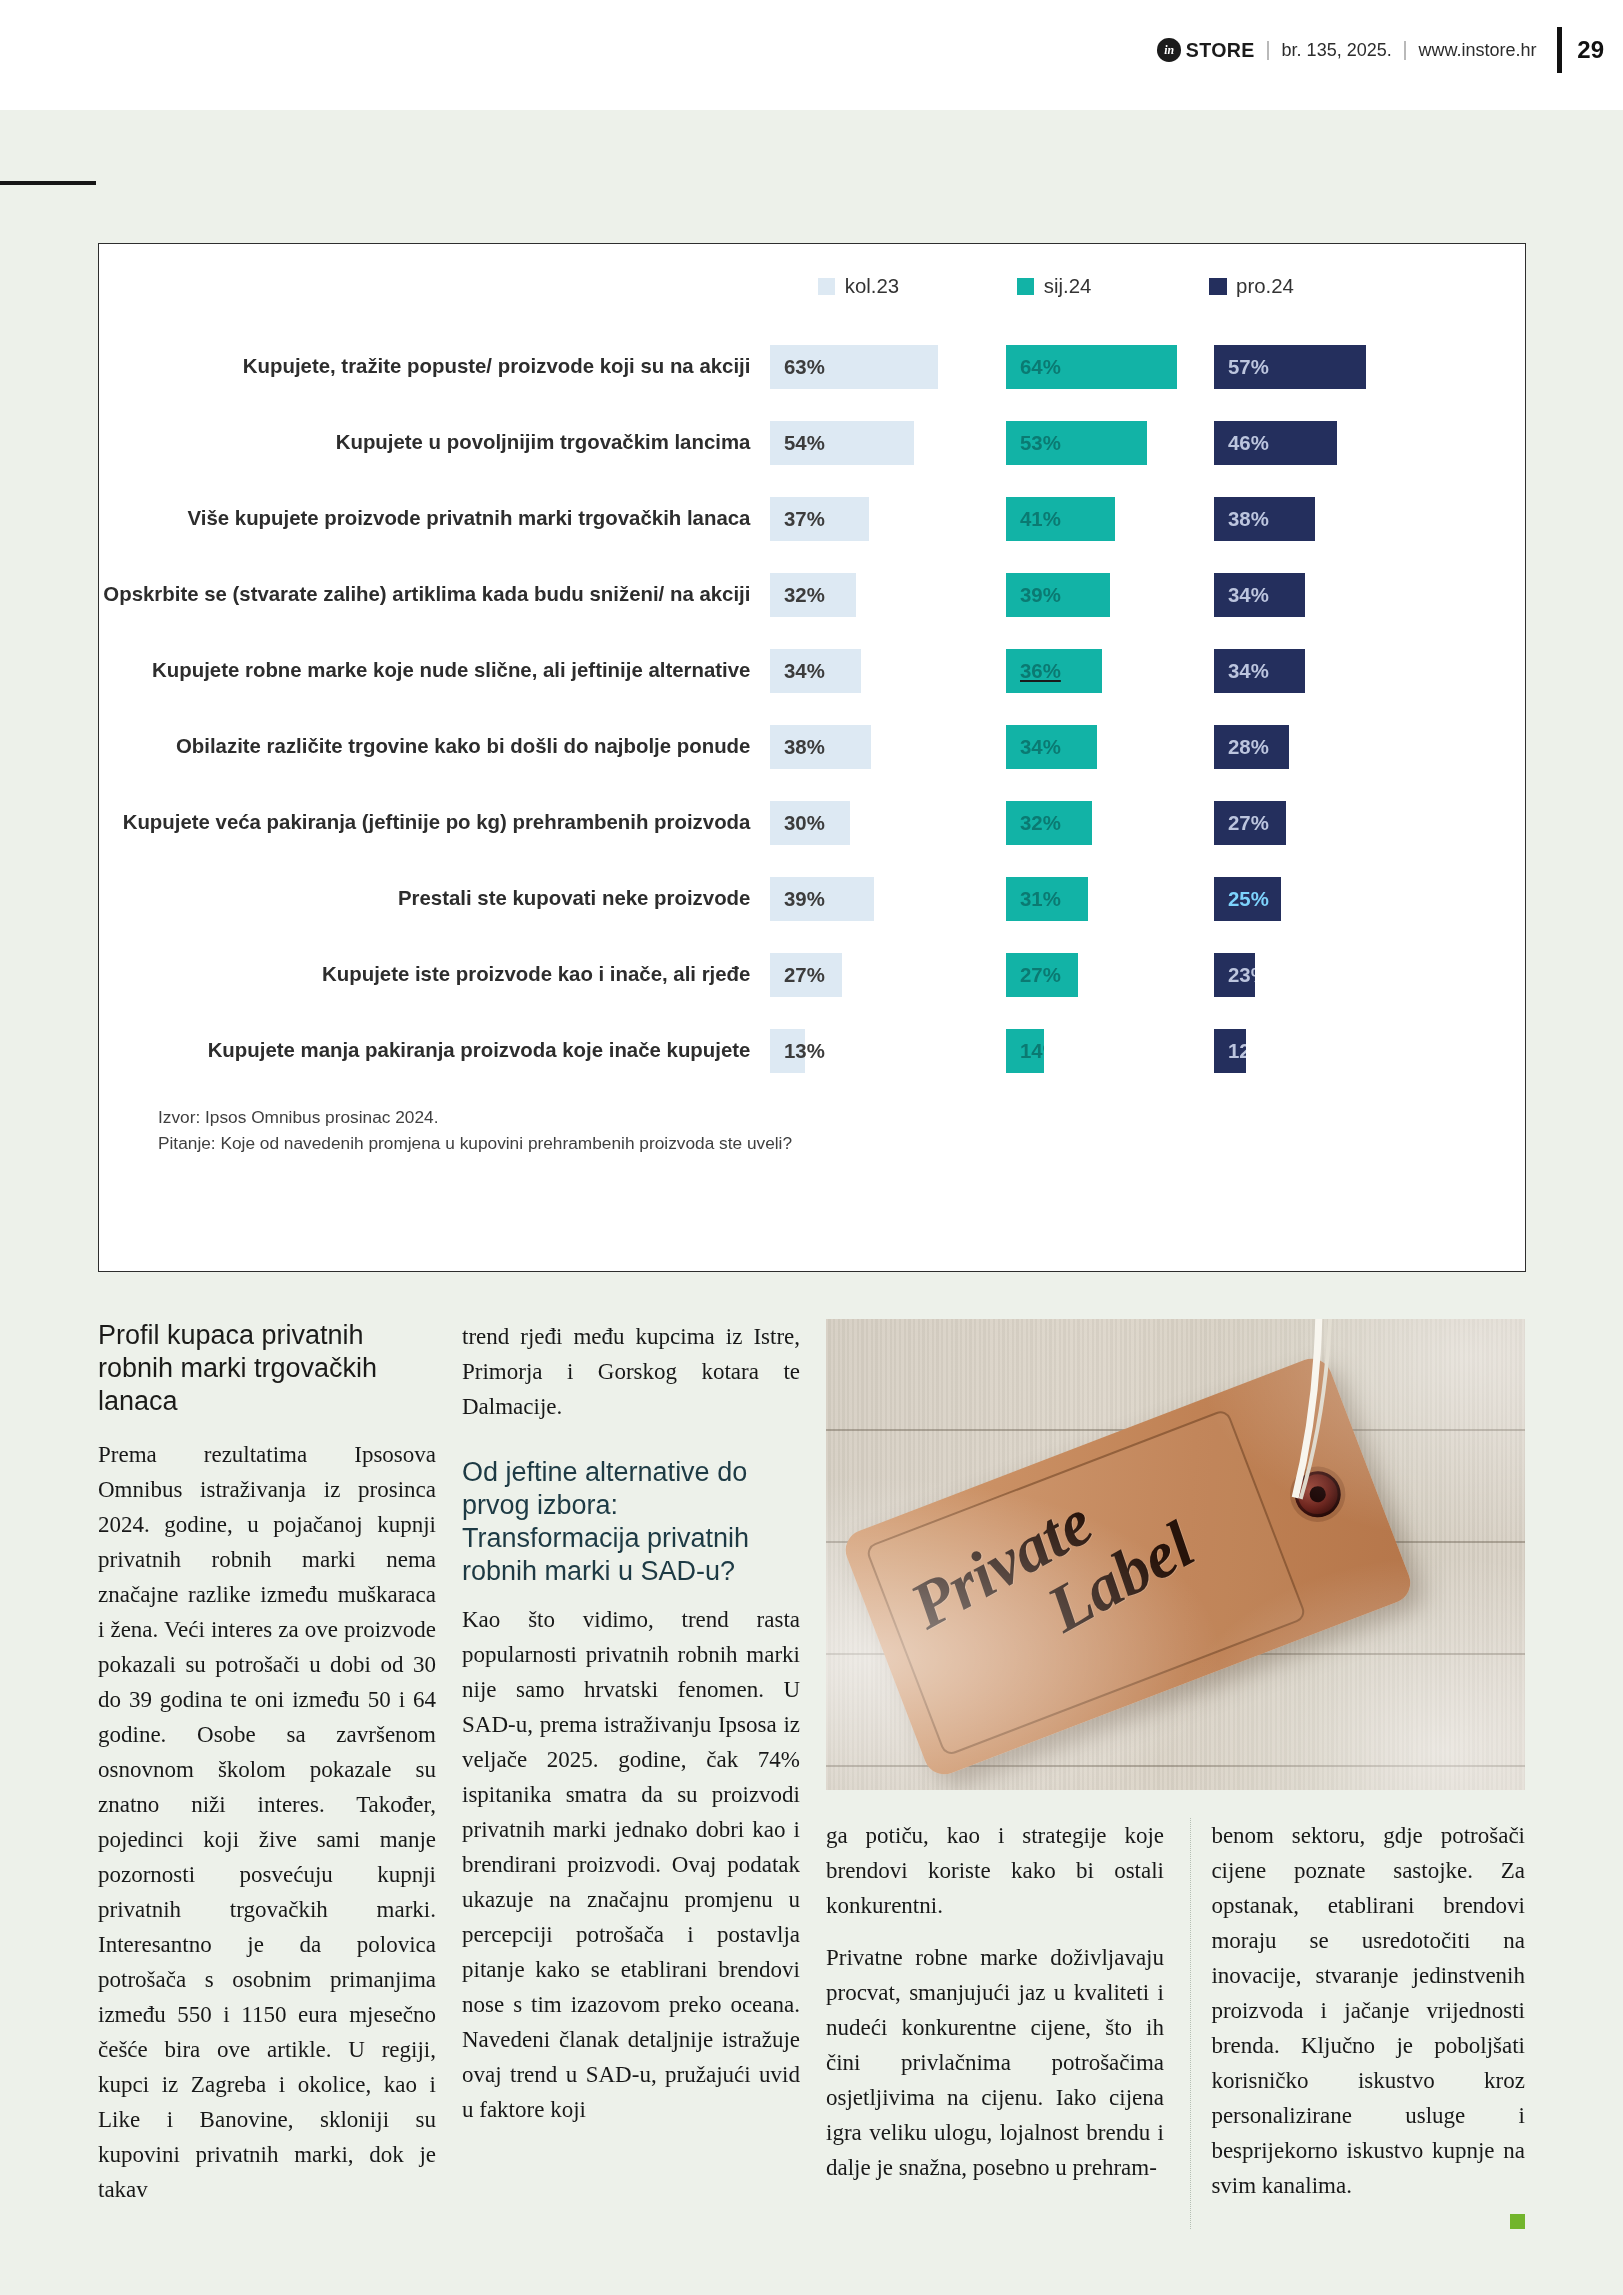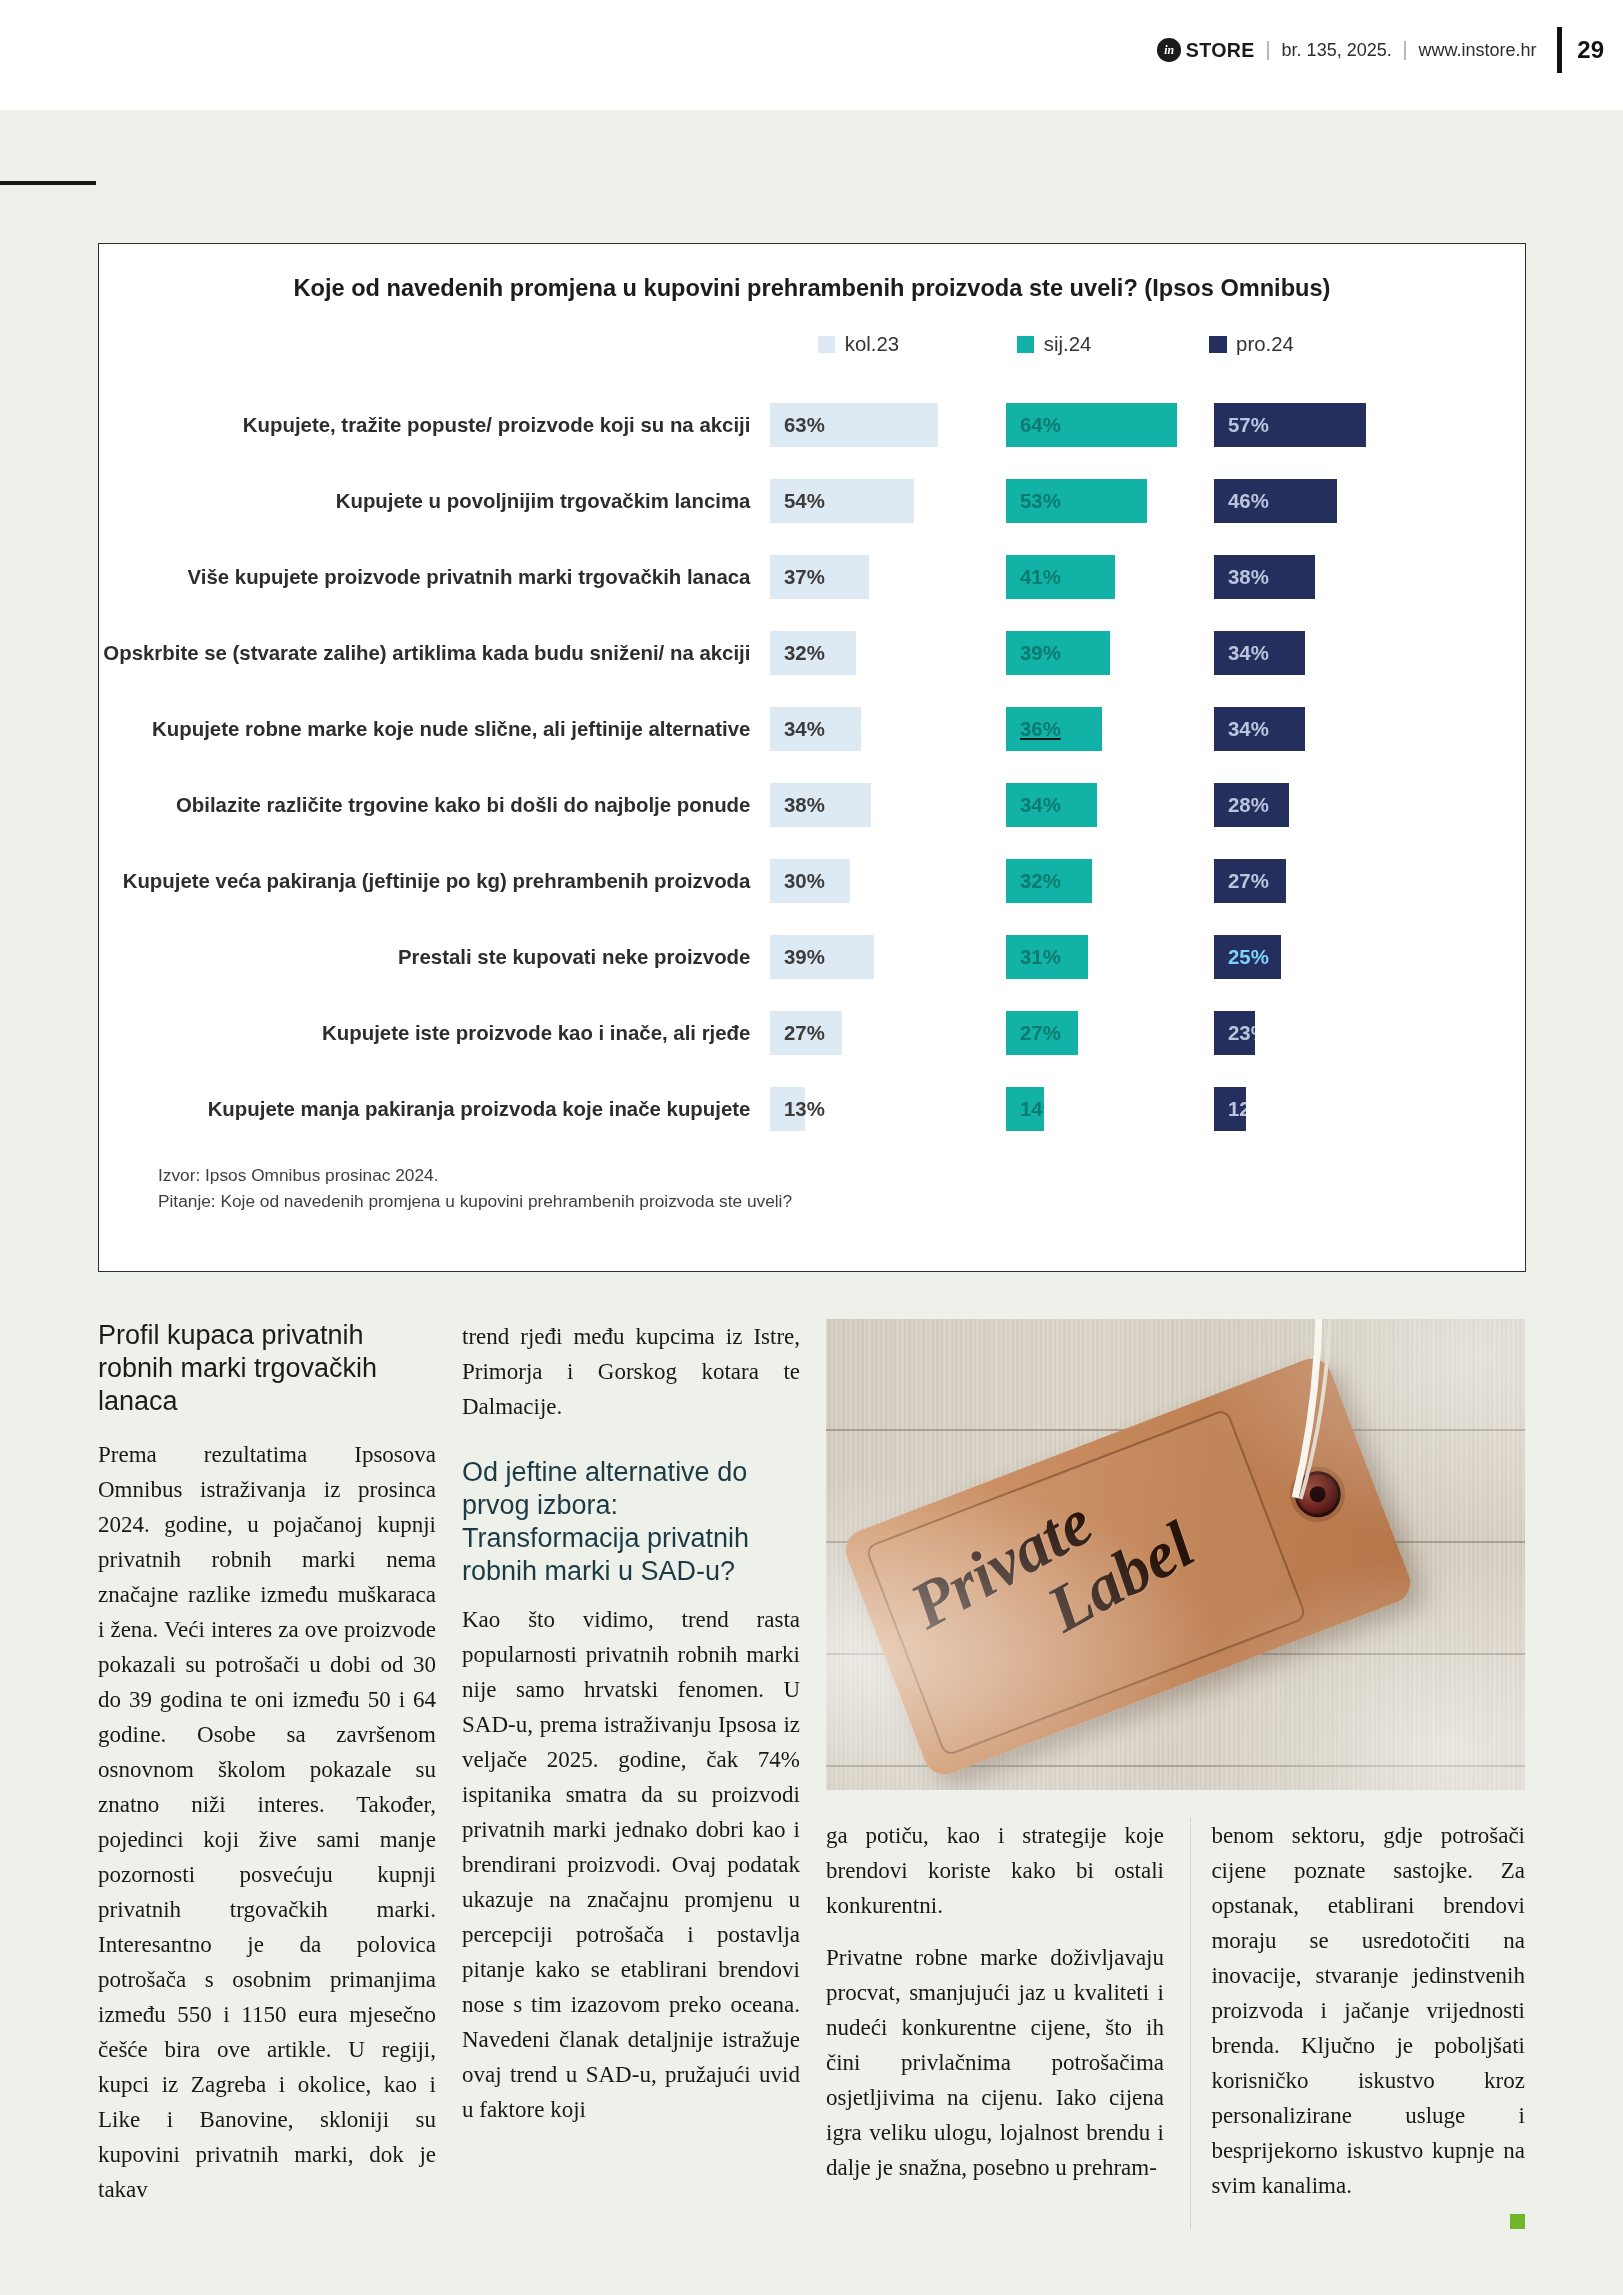--- a/index.html
+++ b/index.html
@@ -127,21 +127,20 @@
   <span class="hdr-text">br. 135, 2025.</span>
   <span class="hdr-sep"></span>
   <span class="hdr-text">www.instore.hr</span>
   <span class="hdr-bar"></span>
   <span class="hdr-page">29</span>
 </div>
 
 <div class="top-rule"></div>
 
 <div class="chart-box">
-  <div class="chart-title">Koje od navedenih promjena u kupovini prehrambenih proizvoda ste uveli? (Ipsos Omnibus)</div>
   <div class="chart-legend">
       <span class="legend-item">
         <span class="legend-swatch" style="background: rgb(221, 233, 243);"></span>
         <span class="legend-label">kol.23</span>
       </span>
       <span class="legend-item">
         <span class="legend-swatch" style="background: rgb(18, 179, 166);"></span>
         <span class="legend-label">sij.24</span>
       </span>
       <span class="legend-item">

